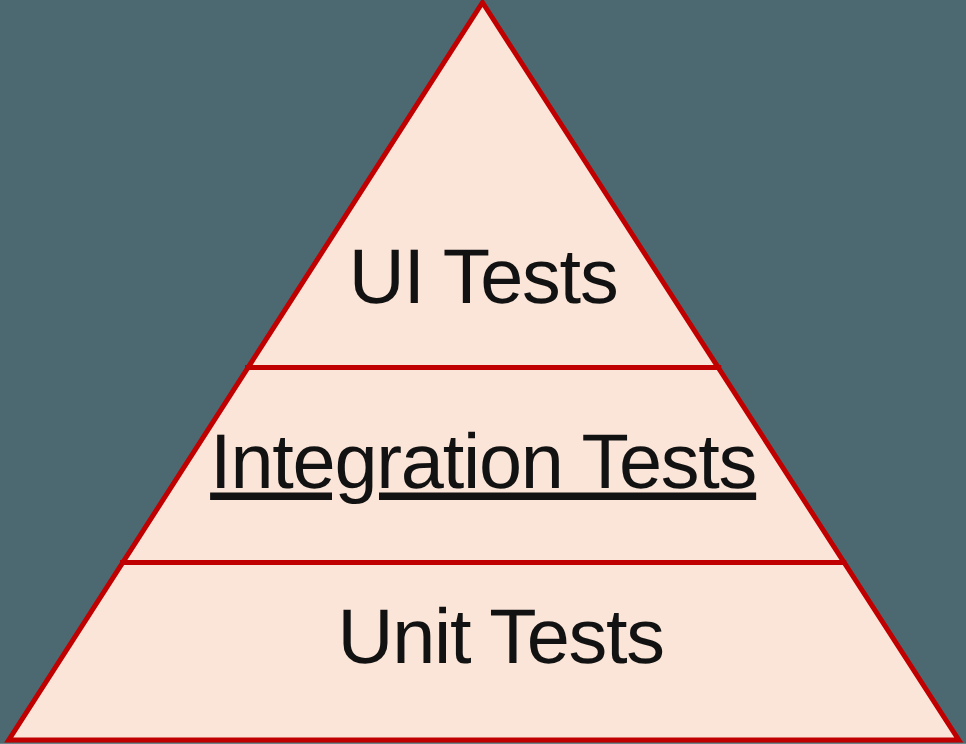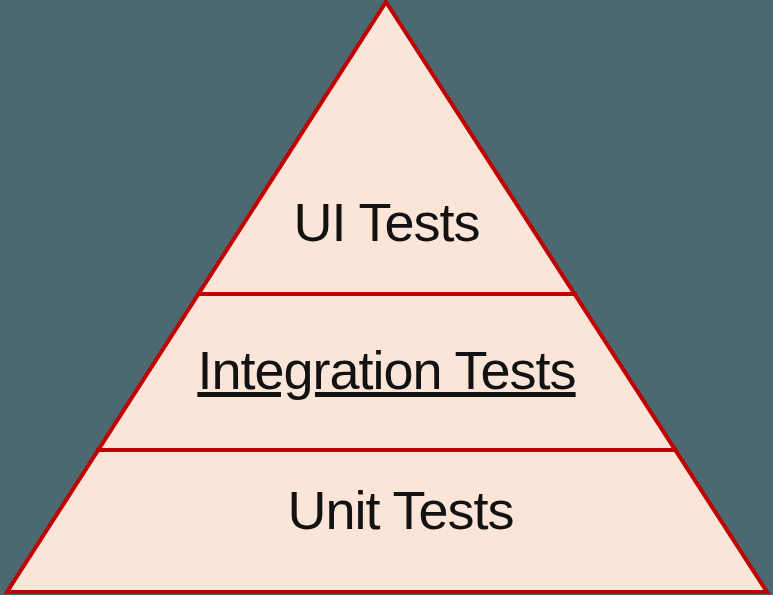--- a/index.html
+++ b/index.html
@@ -21,21 +21,21 @@
     position: absolute;
     top: 0;
     left: 0;
     display: block;
   }
   .level-label {
     position: absolute;
     left: 0;
     right: 0;
     text-align: center;
-    font-size: 54px;
+    font-size: 62px;
     line-height: 54px;
     letter-spacing: -1px;
     font-weight: 400;
     white-space: nowrap;
     pointer-events: none;
   }
   .label-ui { top: 195px; }
   .label-integration { top: 343px; }
   .label-unit { top: 483px; }
 </style>

